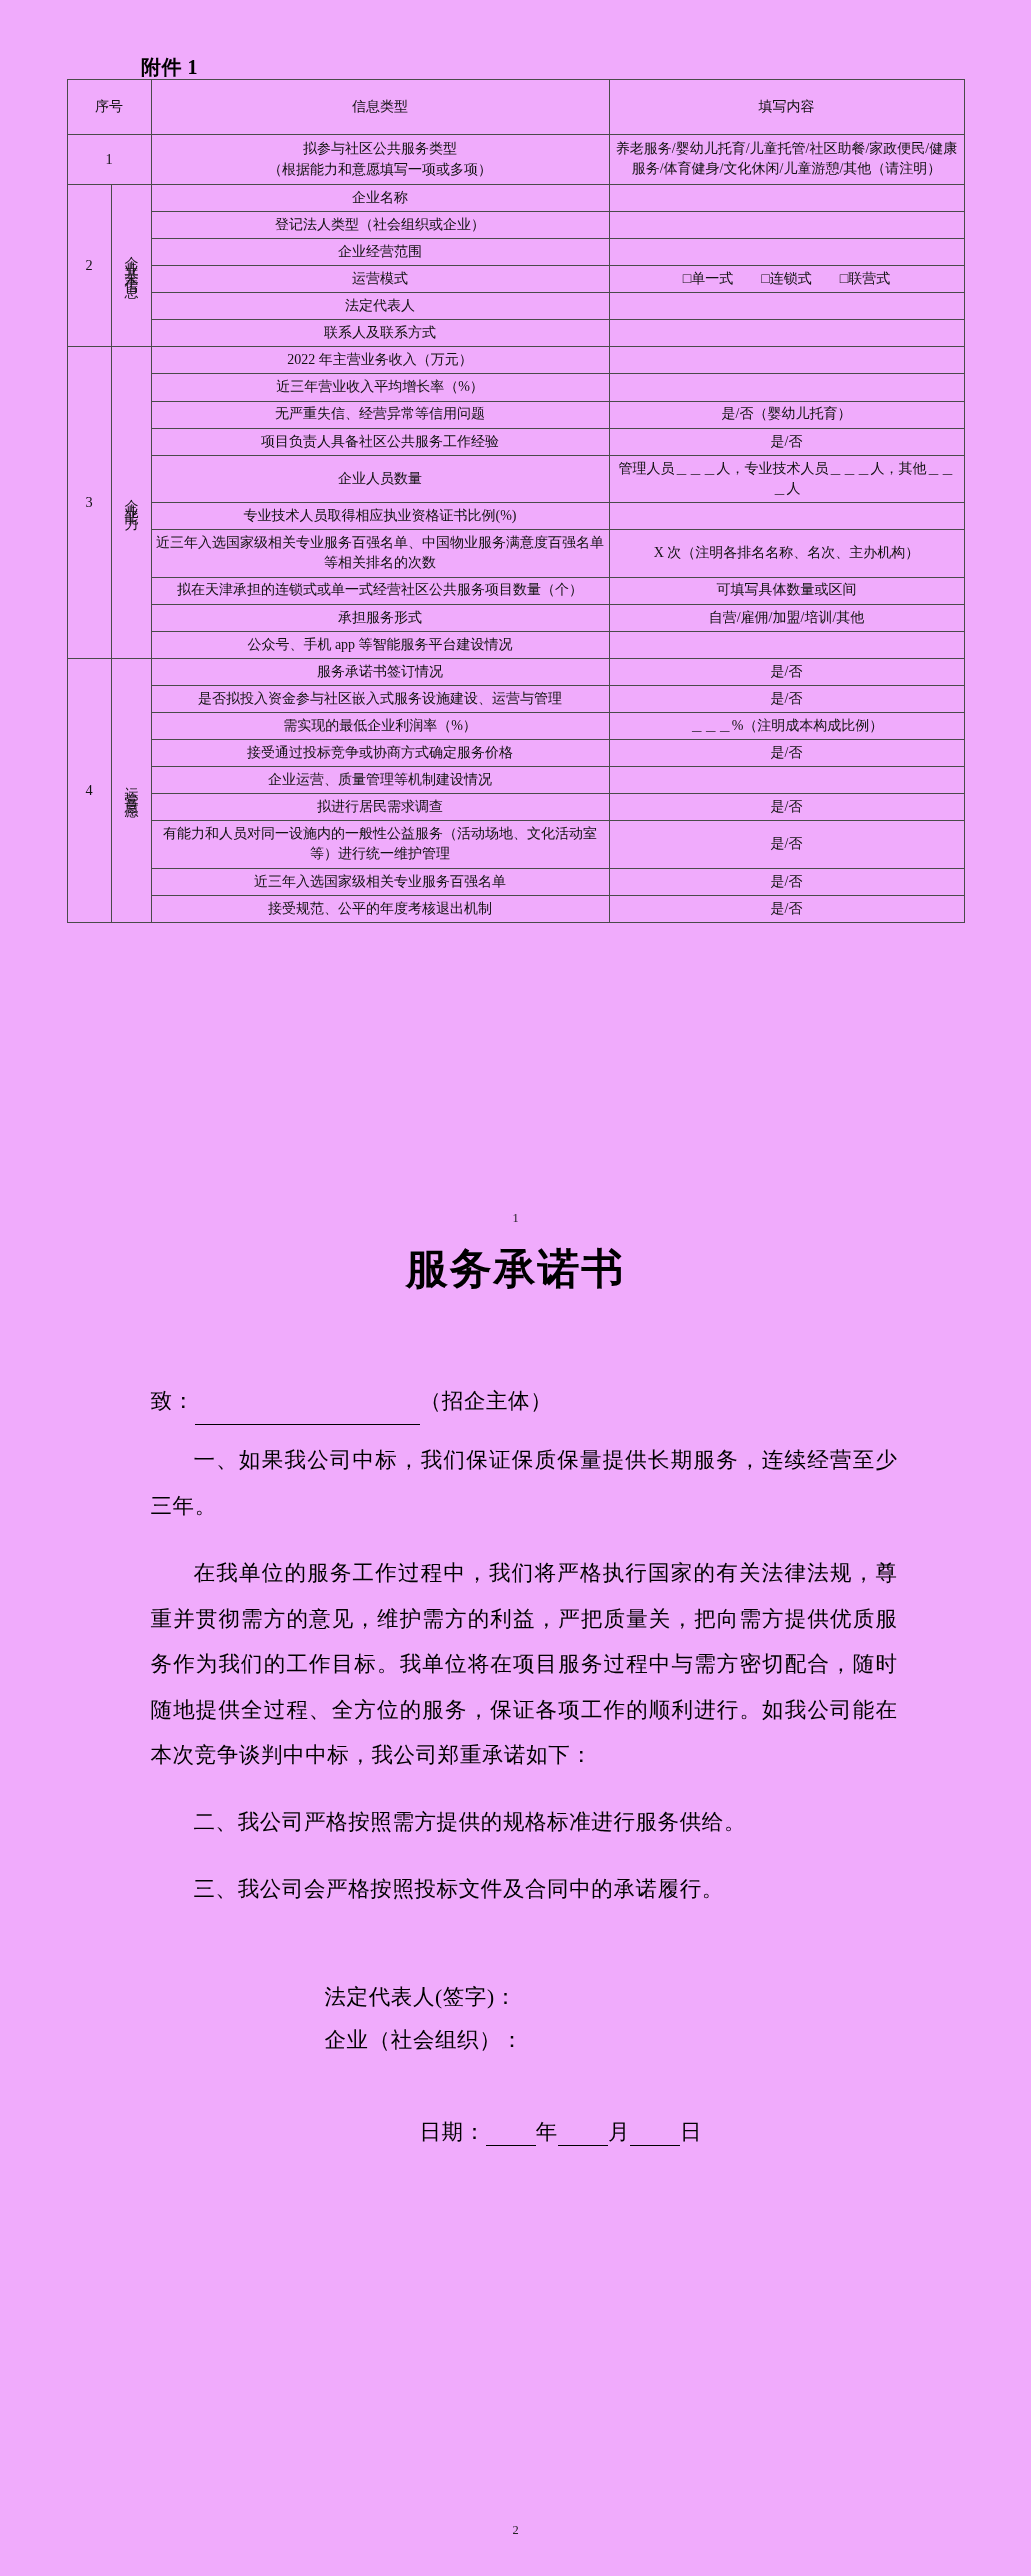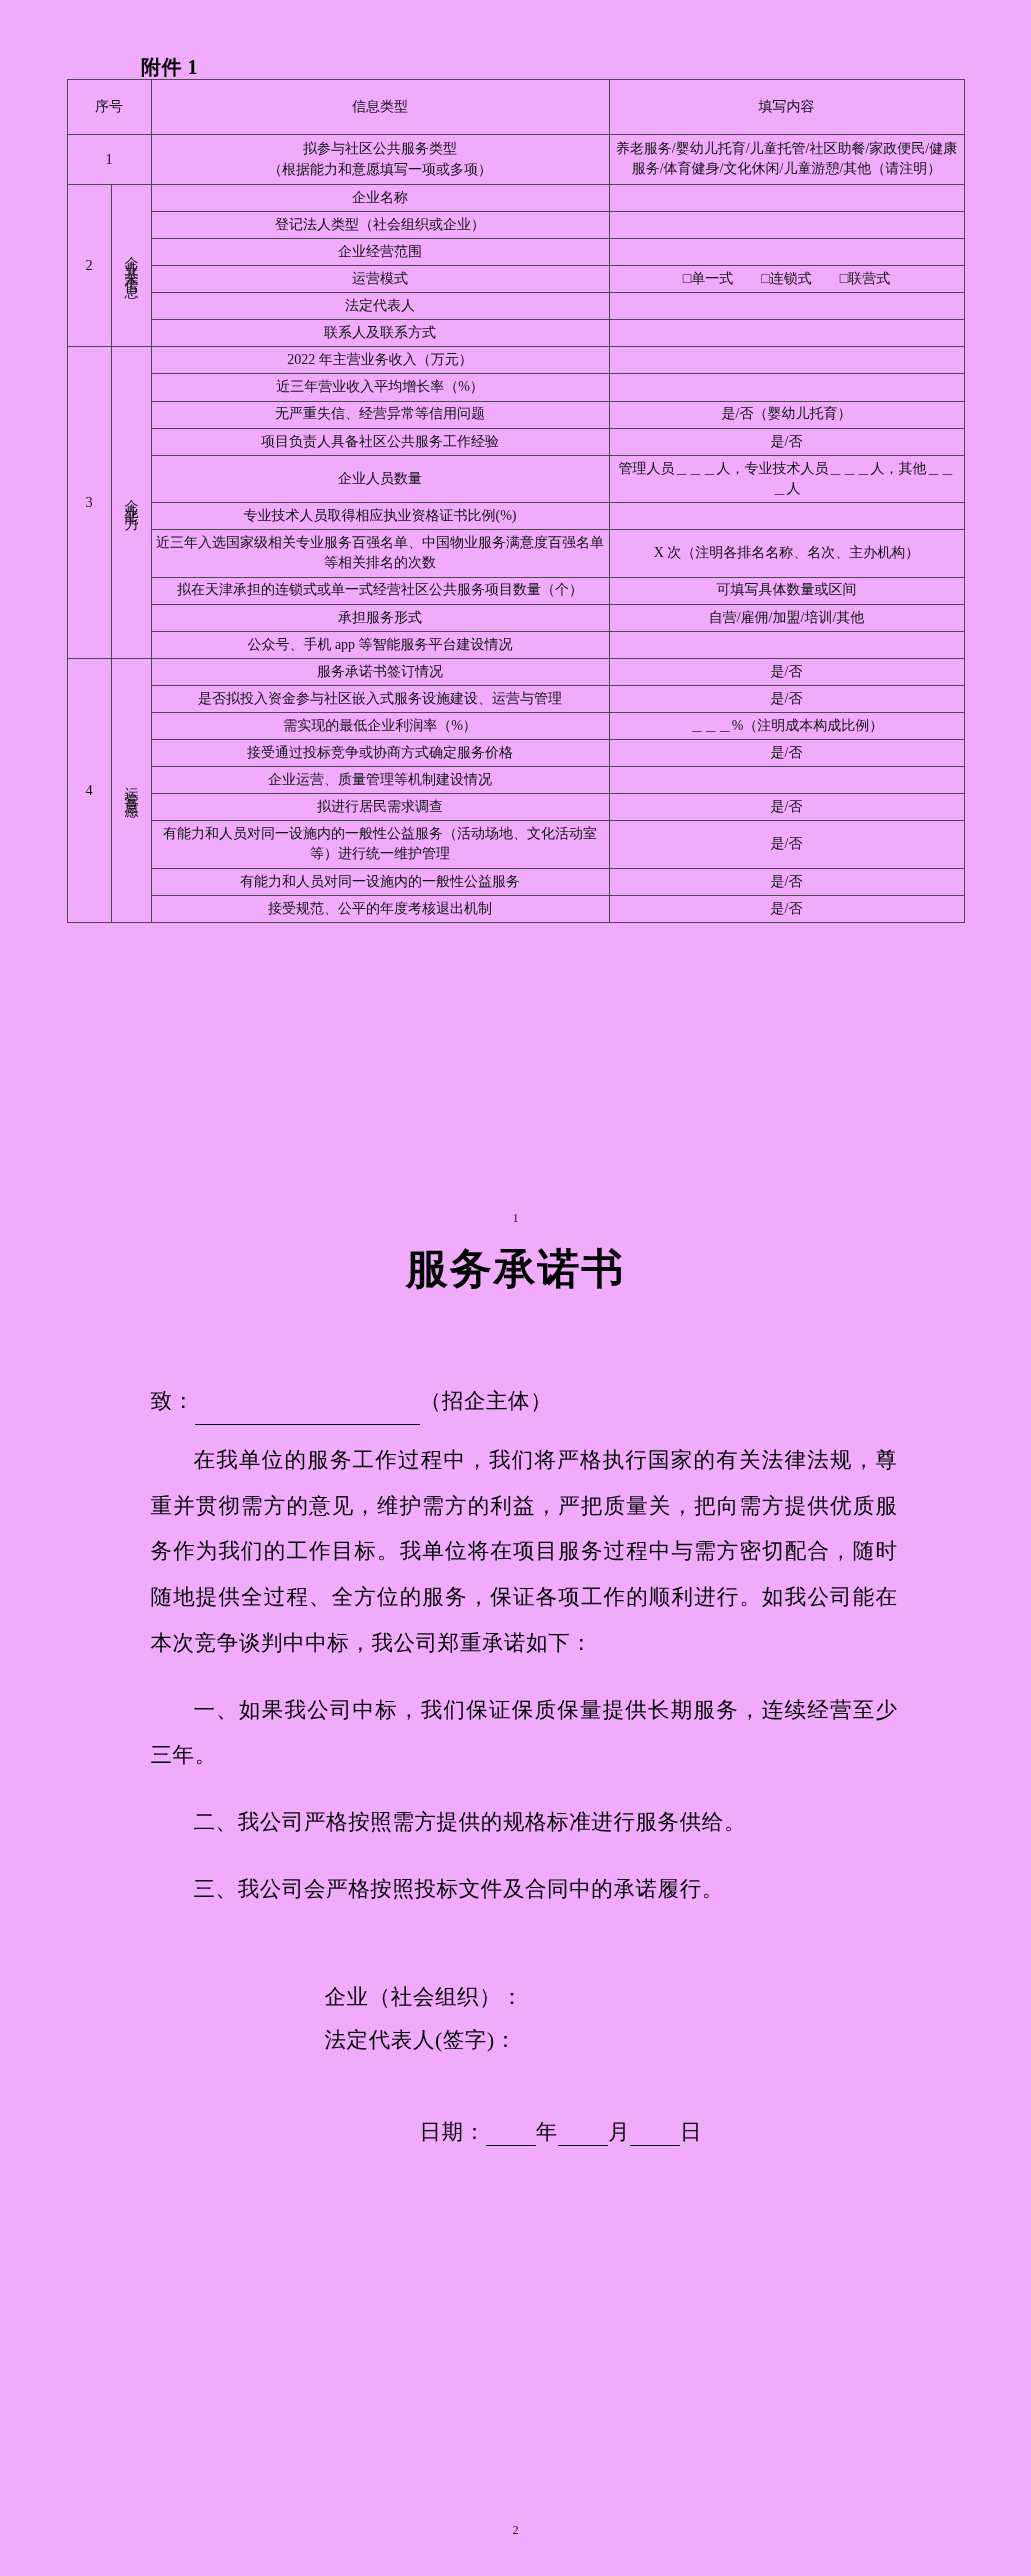--- a/index.html
+++ b/index.html
@@ -294,21 +294,21 @@
         </tr>
         <tr>
           <td>拟进行居民需求调查</td>
           <td>是/否</td>
         </tr>
         <tr>
           <td>有能力和人员对同一设施内的一般性公益服务（活动场地、文化活动室等）进行统一维护管理</td>
           <td>是/否</td>
         </tr>
         <tr>
-          <td>有能力和人员对同一设施内的一般性公益服务</td>
+          <td>近三年入选国家级相关专业服务百强名单</td>
           <td>是/否</td>
         </tr>
         <tr>
           <td>接受规范、公平的年度考核退出机制</td>
           <td>是/否</td>
         </tr>
       </tbody>
     </table>
   </div>
 
@@ -317,29 +317,29 @@
     <div class="pagenum">1</div>
 
     <div class="letter-title">服务承诺书</div>
 
     <div class="letter-body">
 
       <div class="to-line nowrap">
         <span>致：</span><span class="blank-line"></span><span>（招企主体）</span>
       </div>
 
+      <p class="para">一、如果我公司中标，我们保证保质保量提供长期服务，连续经营至少三年。</p>
       <p class="para">在我单位的服务工作过程中，我们将严格执行国家的有关法律法规，尊重并贯彻需方的意见，维护需方的利益，严把质量关，把向需方提供优质服务作为我们的工作目标。我单位将在项目服务过程中与需方密切配合，随时随地提供全过程、全方位的服务，保证各项工作的顺利进行。如我公司能在本次竞争谈判中中标，我公司郑重承诺如下：</p>
-      <p class="para">一、如果我公司中标，我们保证保质保量提供长期服务，连续经营至少三年。</p>
       <p class="para">二、我公司严格按照需方提供的规格标准进行服务供给。</p>
       <p class="para">三、我公司会严格按照投标文件及合同中的承诺履行。</p>
     </div>
 
     <div class="sign-block">
+      <div>法定代表人(签字)：</div>
       <div>企业（社会组织）：</div>
-      <div>法定代表人(签字)：</div>
     </div>
 
     <div class="date-block nowrap">
       <span>日期：</span><span class="u-short"></span><span>年</span><span class="u-short"></span><span>月</span><span class="u-short"></span><span>日</span>
     </div>
   </div>
 
   <div class="pagenum bottom">2</div>
 
 </div>

